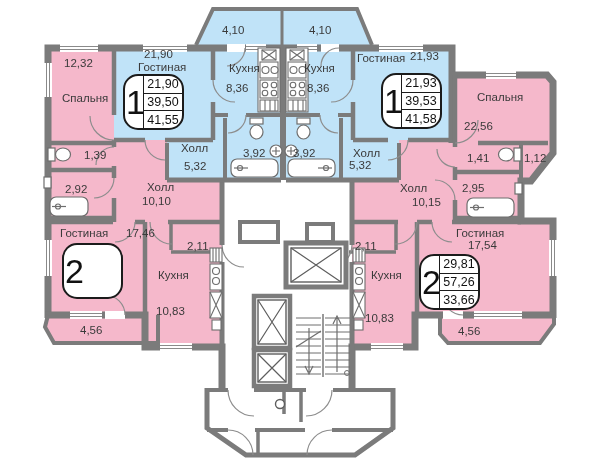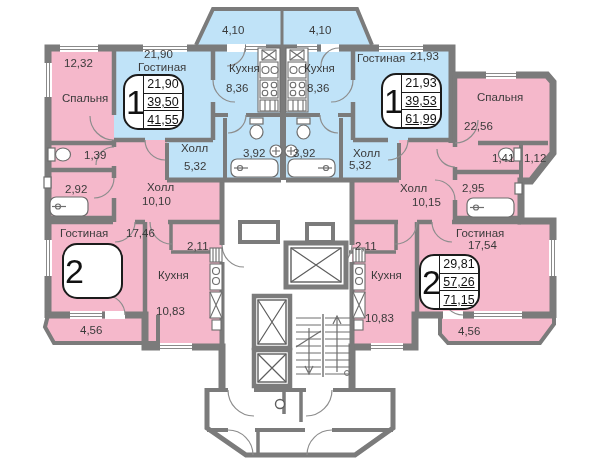--- a/index.html
+++ b/index.html
@@ -6,21 +6,21 @@
   #plan{position:relative;width:600px;height:464px;background:#fff;overflow:hidden;
         font-family:"Liberation Sans", sans-serif;}
   #plan svg{position:absolute;left:0;top:0;}
   .lb{position:absolute;font-size:11.5px;color:#3a3a3a;white-space:nowrap;z-index:4;line-height:1.1;}
   .card{position:absolute;width:57px;height:52px;background:#fff;border:2px solid #1b1b1b;
         border-radius:15px;display:flex;overflow:hidden;z-index:5;color:#111;}
   .card-type{width:15px;display:flex;align-items:center;justify-content:center;
              font-size:34px;font-weight:400;padding-left:3px;}
   .card-rows{flex:1;display:flex;flex-direction:column;border-left:1.5px solid #1b1b1b;}
   .card-row{flex:1;display:flex;align-items:center;justify-content:center;font-size:12.5px;}
-  .card-row + .card-row{border-top:1.5px solid #1b1b1b;text-decoration:underline;}
+  .card-row + .card-row{border-top:1.5px solid #1b1b1b;}
 </style>
 </head>
 <body>
 
 <div id="plan">
 
 <svg width="600" height="464" viewBox="0 0 600 464">
 
   <g>
     <path d="M213,9 L357,9 L372,45 L196,45 Z" fill="#c0e3f8"></path>
@@ -309,21 +309,21 @@
 <div class="lb" style="left:357px;top:52px">Гостиная</div>
 <div class="lb" style="left:410px;top:50px">21,93</div>
 <div class="lb" style="left:304px;top:62px">Кухня</div>
 <div class="lb" style="left:307px;top:82px">8,36</div>
 <div class="lb" style="left:293px;top:147px">3,92</div>
 <div class="lb" style="left:353px;top:147px">Холл</div>
 <div class="lb" style="left:349px;top:159px">5,32</div>
 
 <div class="lb" style="left:477px;top:91px">Спальня</div>
 <div class="lb" style="left:464px;top:120px">22,56</div>
-<div class="lb" style="left:492px;top:152px">1,41</div>
+<div class="lb" style="left:467px;top:152px">1,41</div>
 <div class="lb" style="left:524px;top:152px">1,12</div>
 <div class="lb" style="left:462px;top:182px">2,95</div>
 <div class="lb" style="left:400px;top:182px">Холл</div>
 <div class="lb" style="left:412px;top:196px">10,15</div>
 <div class="lb" style="left:456px;top:227px">Гостиная</div>
 <div class="lb" style="left:468px;top:239px">17,54</div>
 <div class="lb" style="left:355px;top:240px">2,11</div>
 <div class="lb" style="left:371px;top:269px">Кухня</div>
 <div class="lb" style="left:365px;top:312px">10,83</div>
 <div class="lb" style="left:458px;top:325px">4,56</div>
@@ -335,30 +335,30 @@
     <div class="card-row">39,50</div>
     <div class="card-row">41,55</div>
   </div>
 </div>
 
 <div class="card" style="left:381px;top:73px">
   <div class="card-type">1</div>
   <div class="card-rows">
     <div class="card-row">21,93</div>
     <div class="card-row">39,53</div>
-    <div class="card-row">61,99</div>
+    <div class="card-row">41,58</div>
   </div>
 </div>
 
 <div class="card" style="left:62px;top:243px">
   <div class="card-type">2</div>
 </div>
 
 <div class="card" style="left:419px;top:254px">
   <div class="card-type">2</div>
   <div class="card-rows">
     <div class="card-row">29,81</div>
     <div class="card-row">57,26</div>
-    <div class="card-row">71,15</div>
+    <div class="card-row">33,66</div>
   </div>
 </div>
 
 </div>
 
 </body></html>

